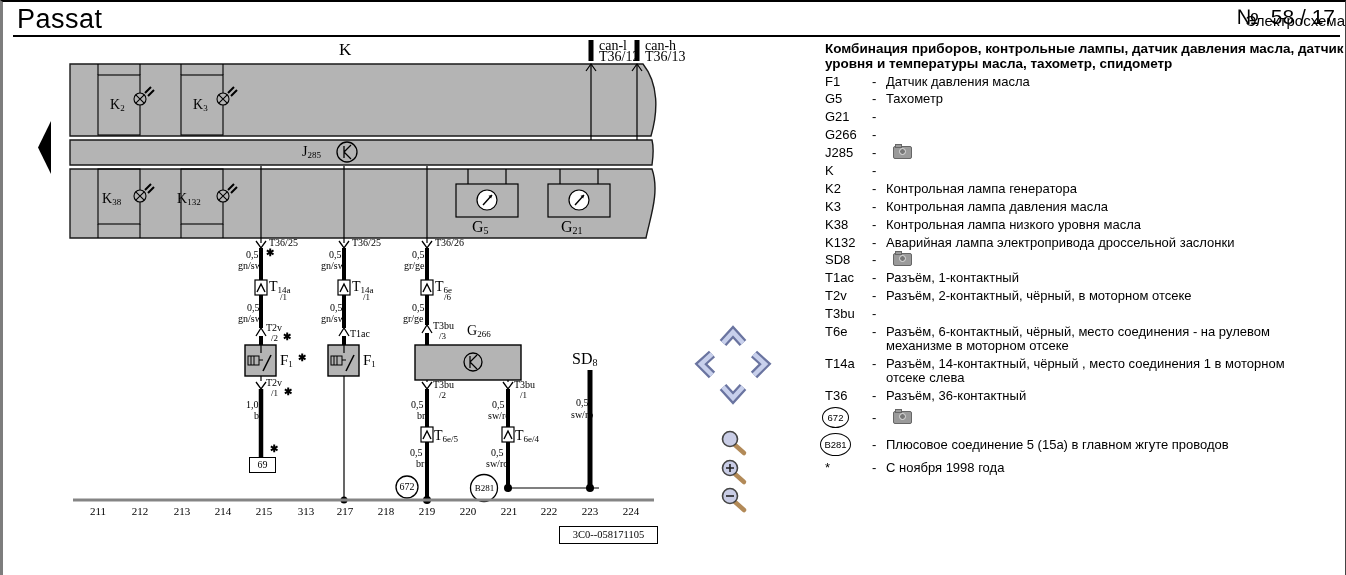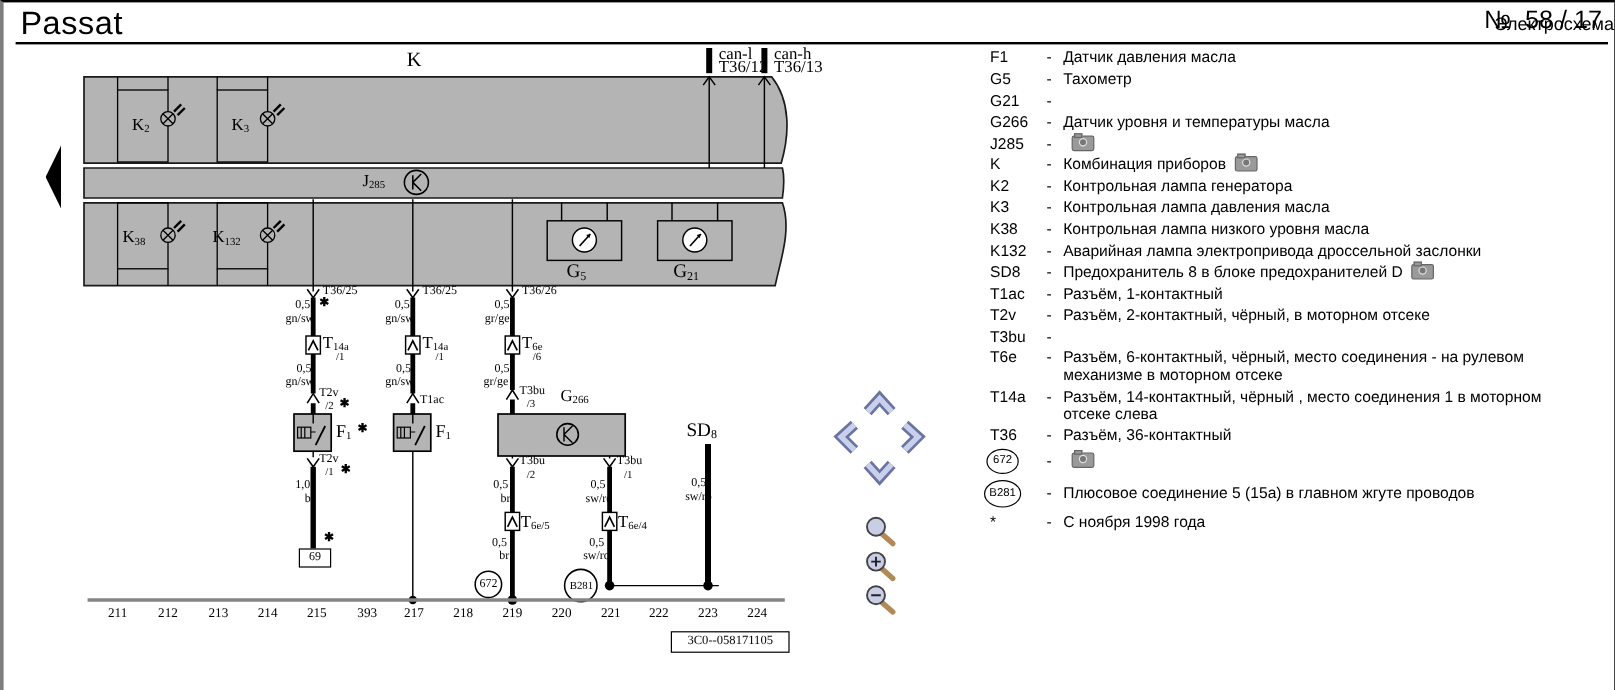--- a/index.html
+++ b/index.html
@@ -277,21 +277,21 @@
 <span class="dl ctr s9" style="left:467px;top:482px;width:29px">B281</span>
 
 <span class="dl" style="left:573px;top:396px">0,5</span>
 <span class="dl" style="left:568px;top:408px">sw/ro</span>
 
 <span class="trk" style="left:78px">211</span>
 <span class="trk" style="left:120px">212</span>
 <span class="trk" style="left:162px">213</span>
 <span class="trk" style="left:203px">214</span>
 <span class="trk" style="left:244px">215</span>
-<span class="trk" style="left:286px">393</span>
+<span class="trk" style="left:286px">313</span>
 <span class="trk" style="left:325px">217</span>
 <span class="trk" style="left:366px">218</span>
 <span class="trk" style="left:407px">219</span>
 <span class="trk" style="left:448px">220</span>
 <span class="trk" style="left:489px">221</span>
 <span class="trk" style="left:529px">222</span>
 <span class="trk" style="left:570px">223</span>
 <span class="trk" style="left:611px">224</span>
 
 <div class="part-box">3C0--058171105</div>
@@ -323,49 +323,49 @@
     <path d="M35,148 H43 M39,144 V152" stroke="#222" stroke-width="1.6"></path>
   </g>
   <g>
     <path d="M44,182 L53,190" stroke="#b28a58" stroke-width="4.5" stroke-linecap="round"></path>
     <circle cx="39" cy="176" r="7.5" fill="#c9cde6" stroke="#444" stroke-width="1.6"></circle>
     <path d="M35,176 H43" stroke="#222" stroke-width="1.6"></path>
   </g>
 </svg>
 
 <div class="legend">
+  <div class="lg-title">Комбинация приборов, контрольные лампы, датчик давления масла, датчик
+уровня и температуры масла, тахометр, спидометр</div>
 
   <div class="lgrow">
     <span class="lg-term">F1</span>
       <span class="lg-dash">-</span>
       <span class="lg-desc">Датчик давления масла</span>
   </div>
   <div class="lgrow">
     <span class="lg-term">G5</span>
       <span class="lg-dash">-</span>
       <span class="lg-desc">Тахометр</span>
   </div>
   <div class="lgrow">
     <span class="lg-term">G21</span>
       <span class="lg-dash">-</span>
   </div>
   <div class="lgrow">
     <span class="lg-term">G266</span>
       <span class="lg-dash">-</span>
-      <span class="lg-desc">Датчик уровня и температуры масла</span>
   </div>
   <div class="lgrow">
     <span class="lg-term">J285</span>
       <span class="lg-dash">-</span>
       <span class="lg-desc"><span class="cam"></span></span>
   </div>
   <div class="lgrow">
     <span class="lg-term">K</span>
       <span class="lg-dash">-</span>
-      <span class="lg-desc"><span>Комбинация приборов</span><span class="cam"></span></span>
   </div>
   <div class="lgrow">
     <span class="lg-term">K2</span>
       <span class="lg-dash">-</span>
       <span class="lg-desc">Контрольная лампа генератора</span>
   </div>
   <div class="lgrow">
     <span class="lg-term">K3</span>
       <span class="lg-dash">-</span>
       <span class="lg-desc">Контрольная лампа давления масла</span>
@@ -376,21 +376,21 @@
       <span class="lg-desc">Контрольная лампа низкого уровня масла</span>
   </div>
   <div class="lgrow">
     <span class="lg-term">K132</span>
       <span class="lg-dash">-</span>
       <span class="lg-desc">Аварийная лампа электропривода дроссельной заслонки</span>
   </div>
   <div class="lgrow">
     <span class="lg-term">SD8</span>
       <span class="lg-dash">-</span>
-      <span class="lg-desc"><span>Предохранитель 8 в блоке предохранителей D</span><span class="cam"></span></span>
+      <span class="lg-desc"><span class="cam"></span></span>
   </div>
   <div class="lgrow">
     <span class="lg-term">T1ac</span>
       <span class="lg-dash">-</span>
       <span class="lg-desc">Разъём, 1-контактный</span>
   </div>
   <div class="lgrow">
     <span class="lg-term">T2v</span>
       <span class="lg-dash">-</span>
       <span class="lg-desc">Разъём, 2-контактный, чёрный, в моторном отсеке</span>

